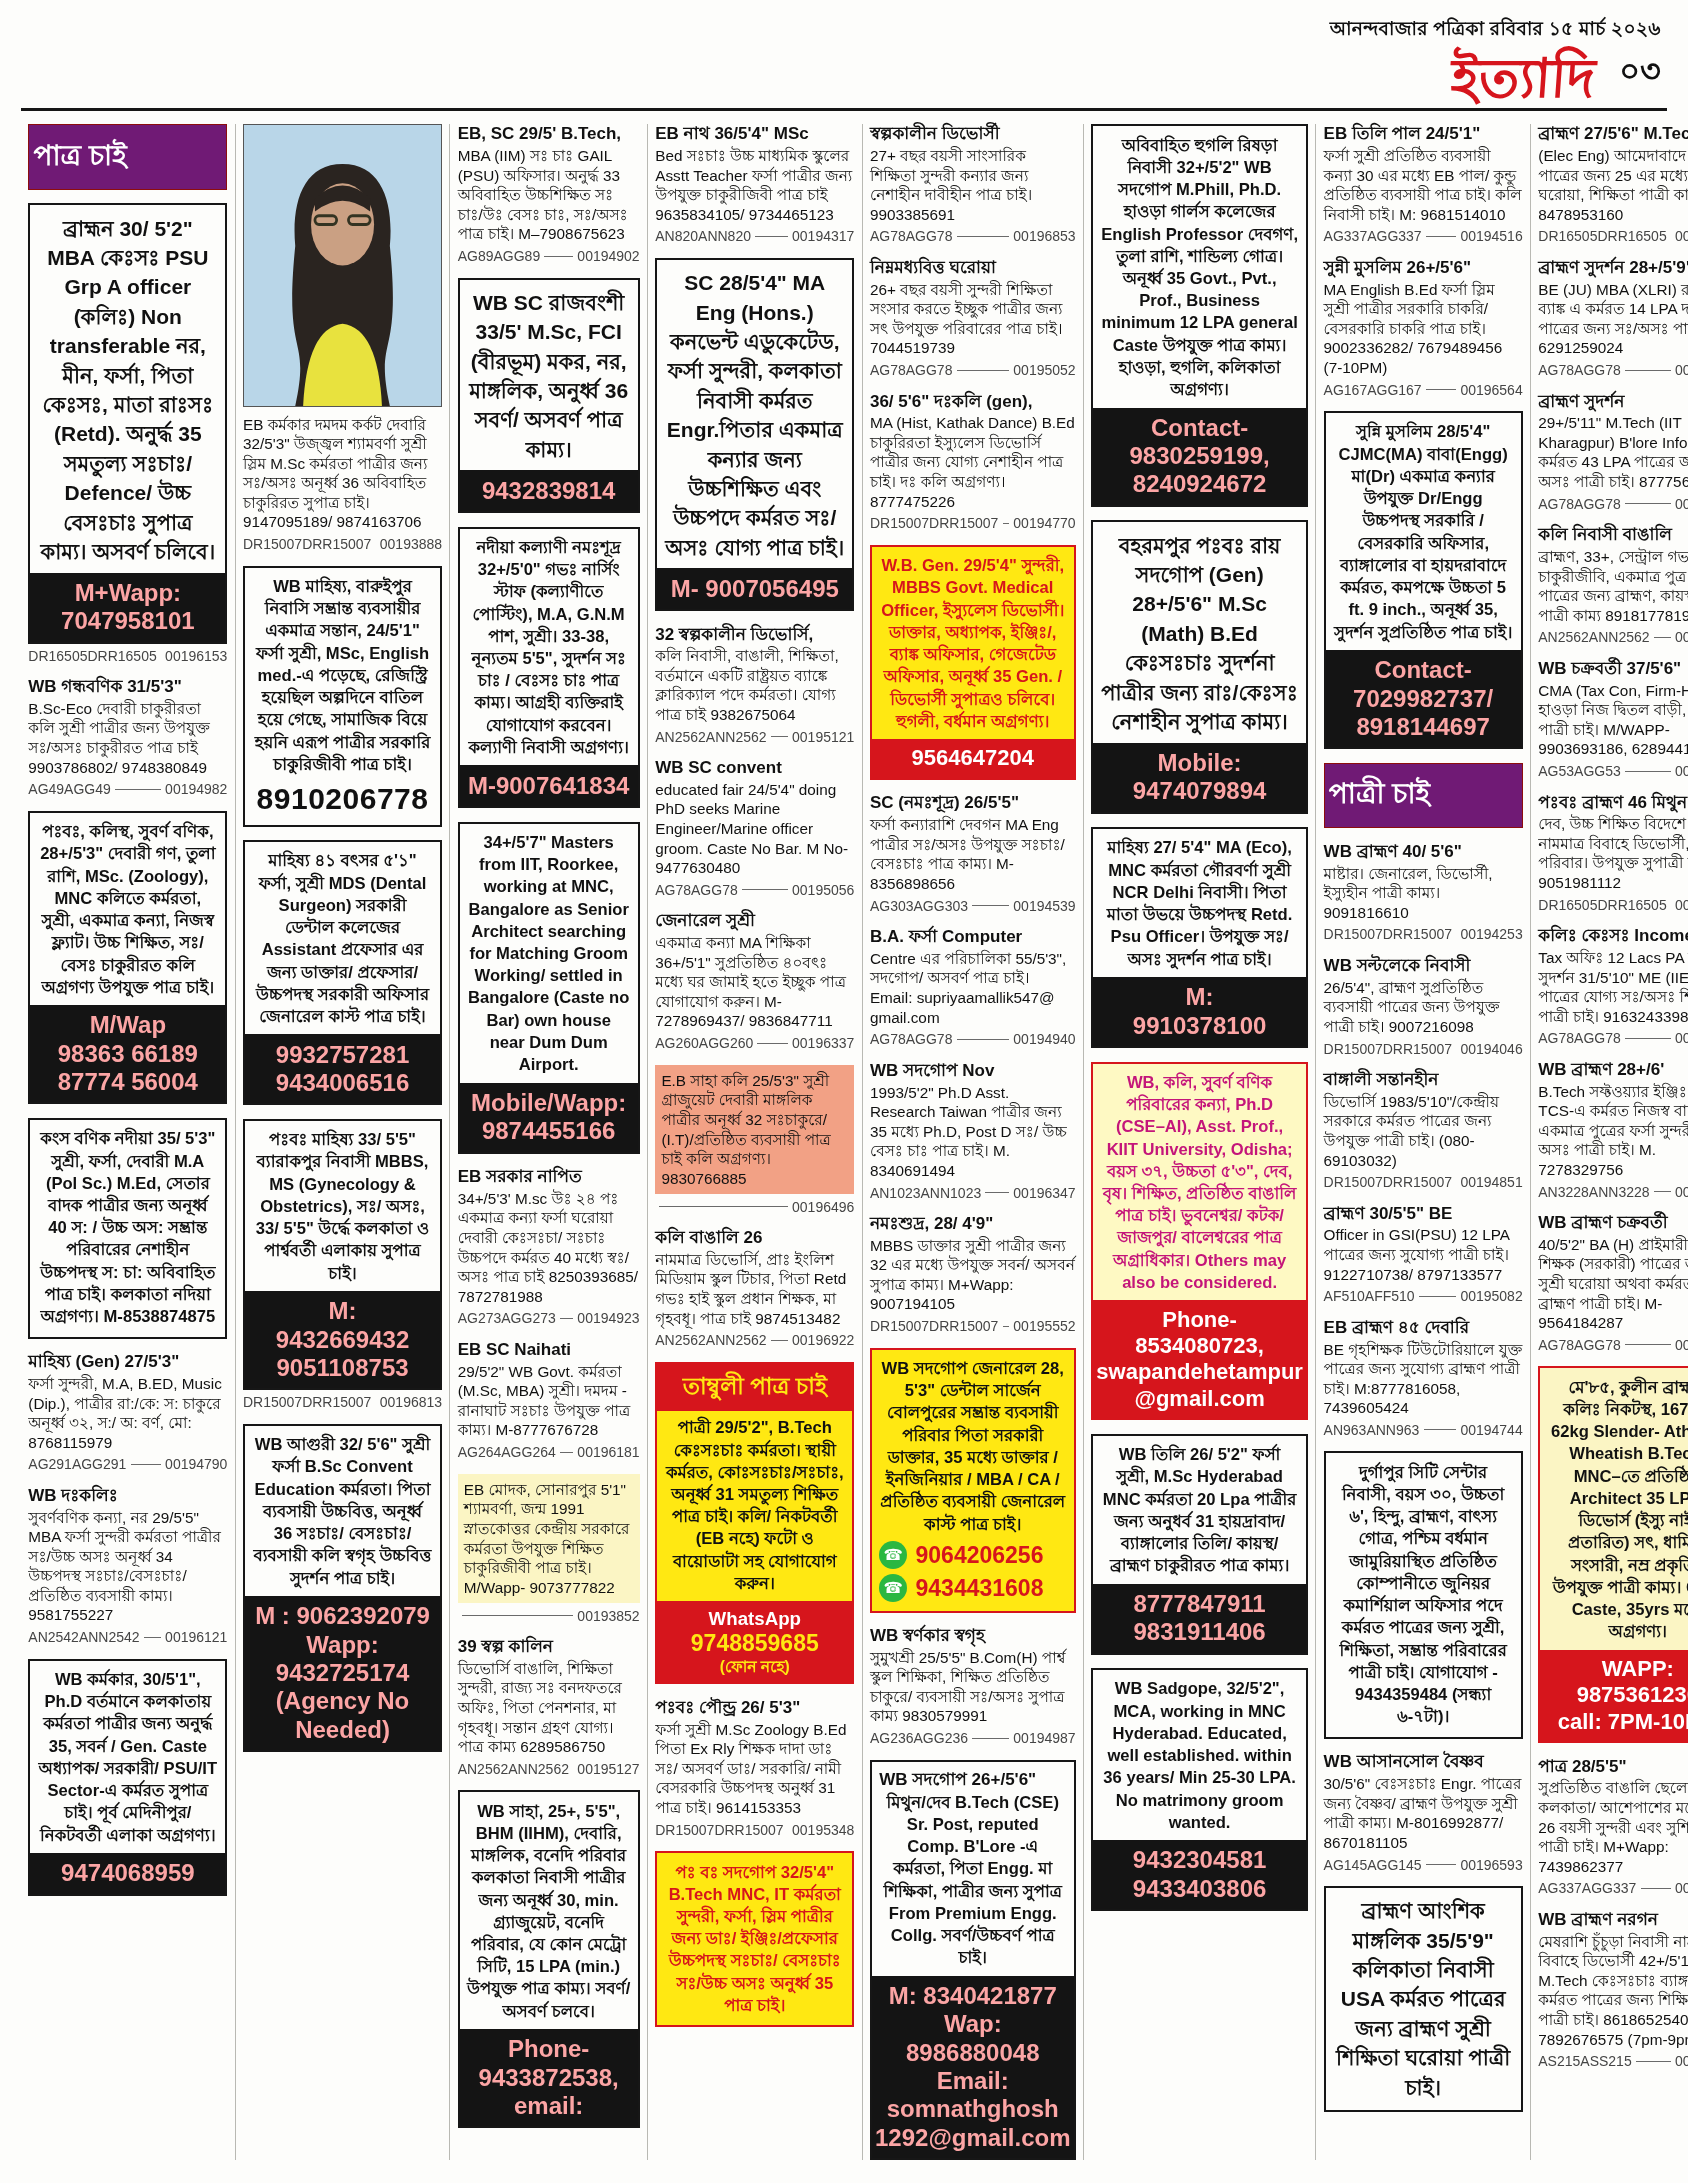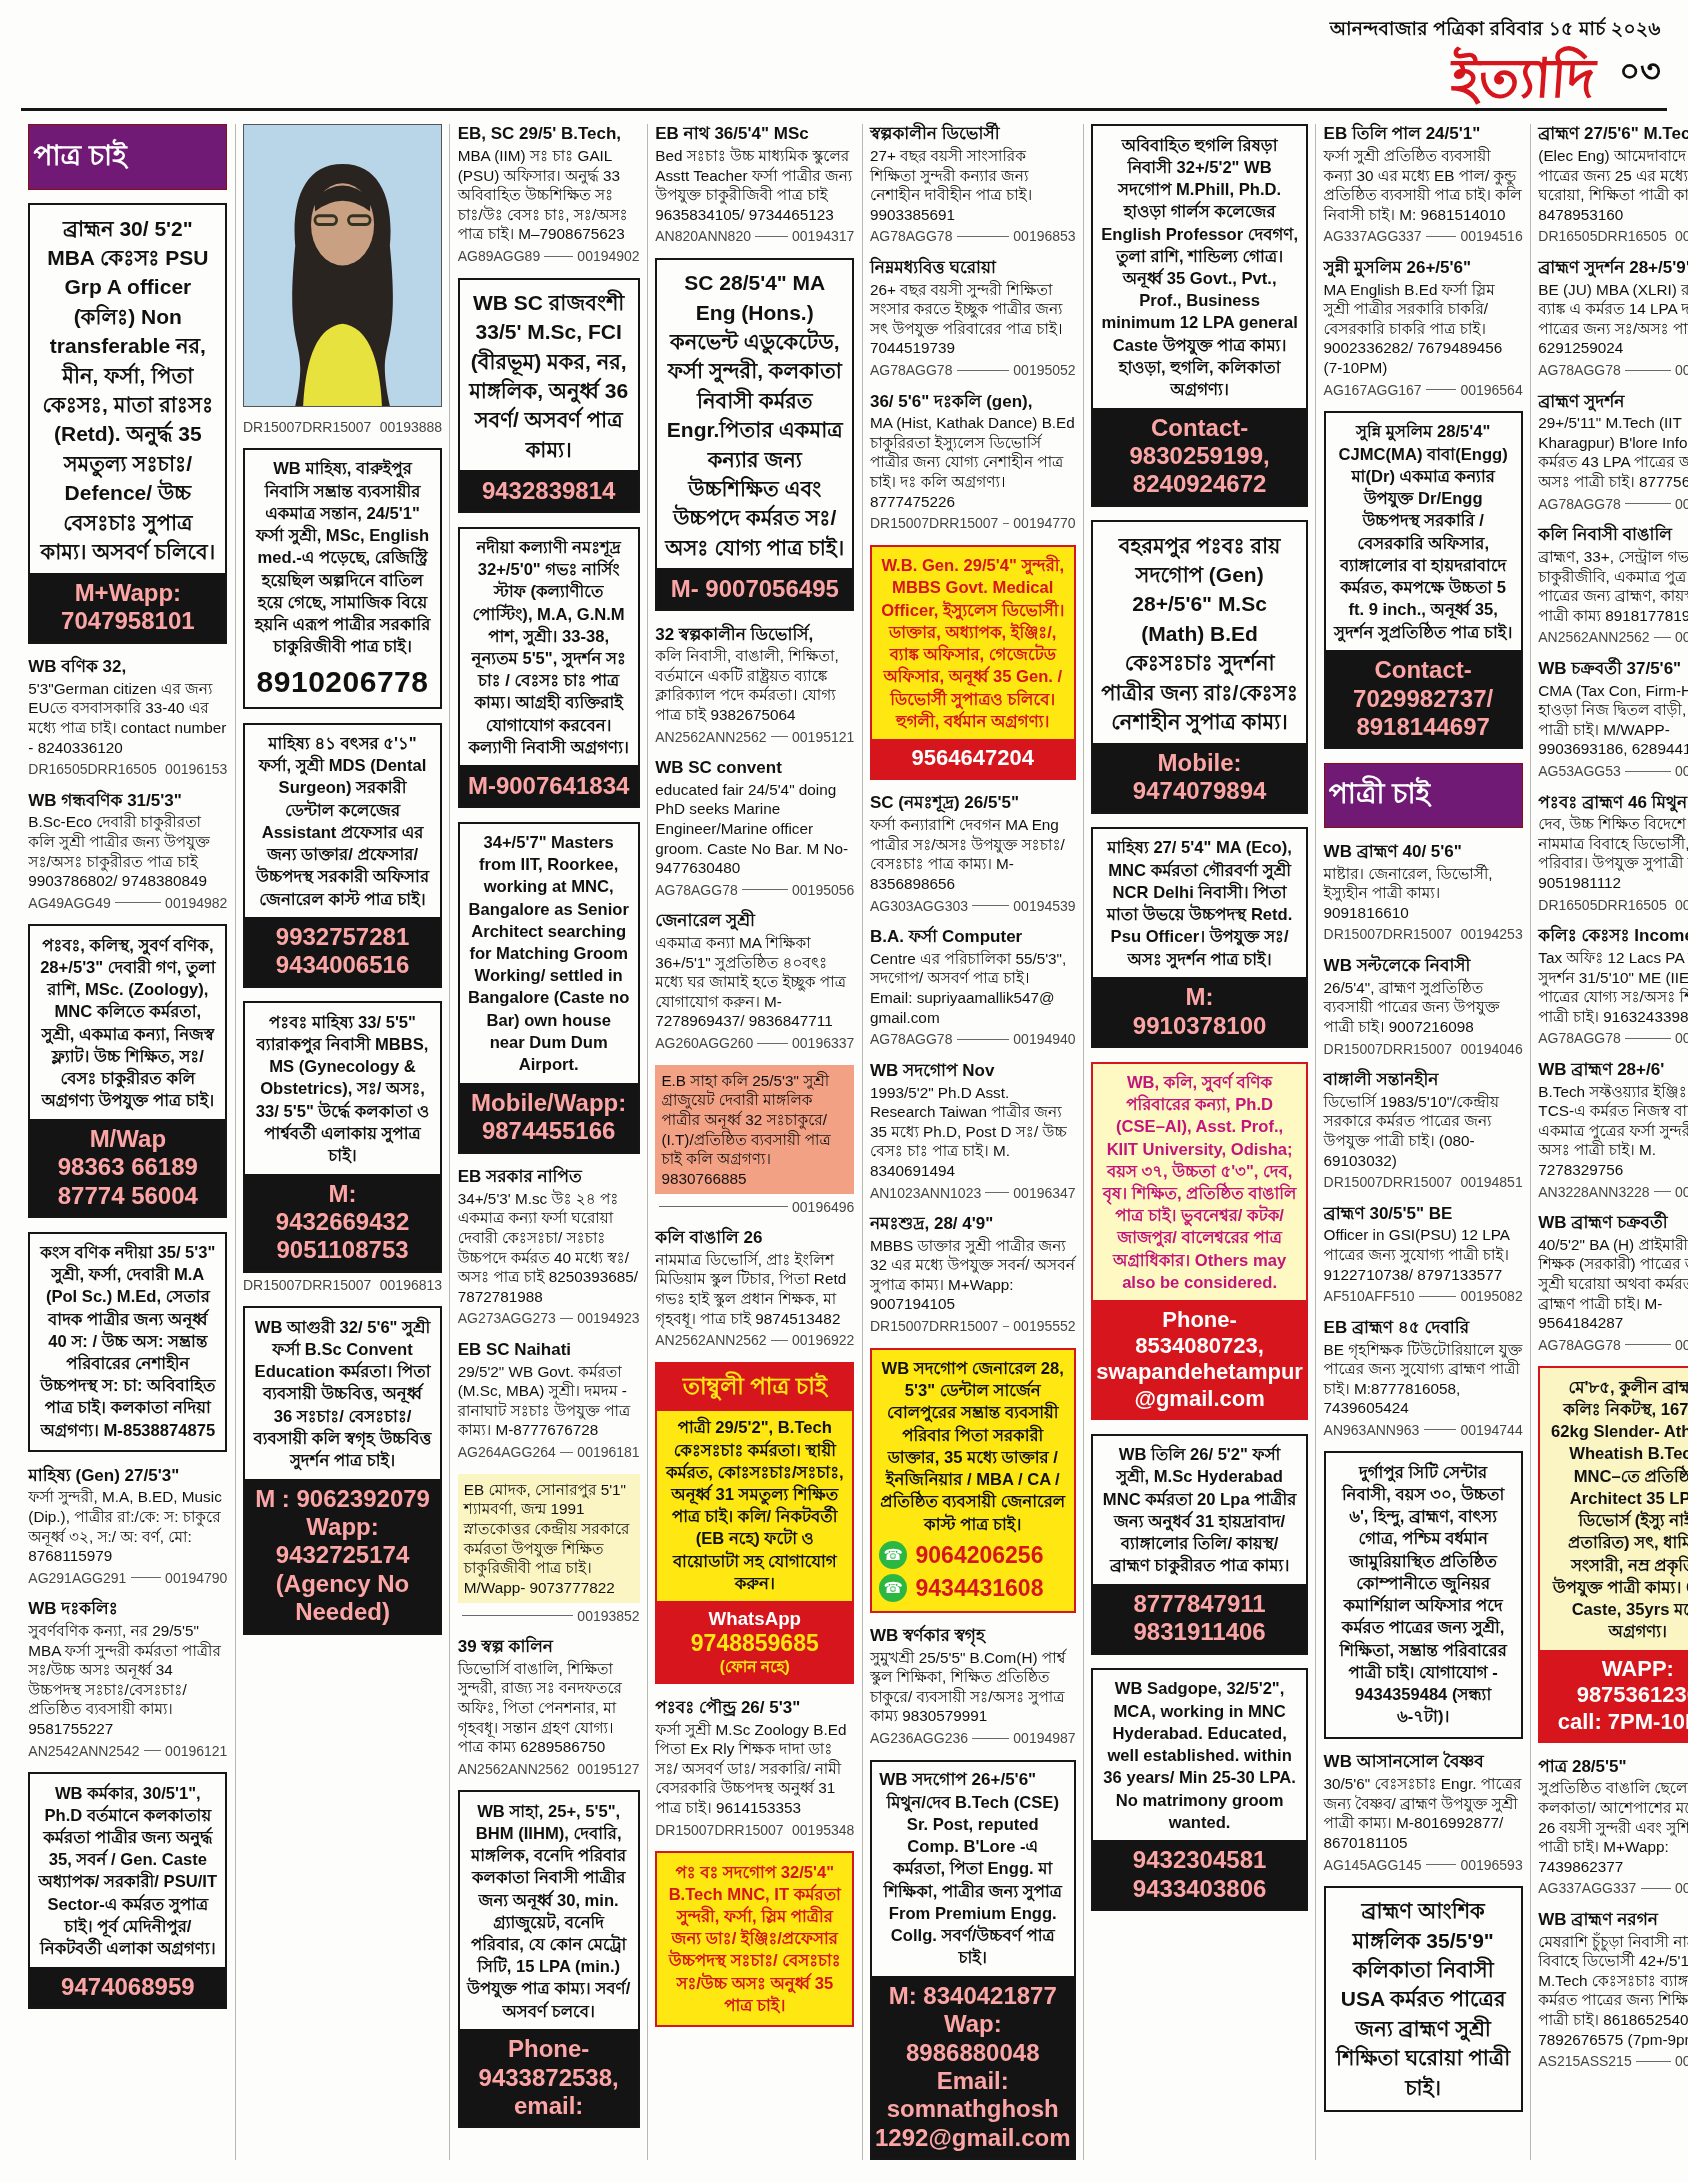--- a/index.html
+++ b/index.html
@@ -61,24 +61,20 @@
   <div class="grid" id="grid">
       <div class="col">
         <div class="ad hdr-red">পাত্র চাই</div>
         <div class="ad boxed lead">
           <div class="ad-body">ব্রাহ্মন 30/ 5'2" MBA কেঃসঃ PSU Grp A officer (কলিঃ) Non transferable নর, মীন, ফর্সা, পিতা কেঃসঃ, মাতা রাঃসঃ (Retd). অনুর্দ্ধ 35 সমতুল্য সঃচাঃ/ Defence/ উচ্চ বেসঃচাঃ সুপাত্র কাম্য। অসবর্ণ চলিবে।</div>
           <div class="tail k">
             <span class="t-line">M+Wapp:</span>
             <span class="t-line">7047958101</span>
           </div>
         </div>
-        <div class="ad plain">
-          <div class="ad-title">WB বণিক 32,</div>
-          <div class="ad-body">5'3"German citizen এর জন্য EUতে বসবাসকারি 33-40 এর মধ্যে পাত্র চাই। contact number - 8240336120</div>
-        </div>
         <div class="ref" style="margin-top: -9.4px;">
           <span>DR16505DRR16505</span>
           <span class="ref-line"></span>
           <span>00196153</span>
         </div>
         <div class="ad plain">
           <div class="ad-title">WB গন্ধবণিক 31/5'3"</div>
           <div class="ad-body">B.Sc-Eco দেবারী চাকুরীরতা কলি সুশ্রী পাত্রীর জন্য উপযুক্ত সঃ/অসঃ চাকুরীরত পাত্র চাই 9903786802/ 9748380849</div>
         </div>
         <div class="ref" style="margin-top: -9.4px;">
@@ -128,20 +124,21 @@
             <svg viewBox="0 0 100 130" preserveAspectRatio="none">
               <rect width="100" height="130" fill="#b9d6e8"></rect>
               <path d="M50 18 C30 18 24 36 26 56 C20 110 34 96 26 130 L74 130 C66 96 80 110 74 56 C76 36 70 18 50 18Z" fill="#2a2420"></path>
               <ellipse cx="50" cy="46" rx="16" ry="19" fill="#caa083"></ellipse>
               <path d="M36 40 Q50 30 64 40 L64 34 Q50 22 36 34Z" fill="#2a2420"></path>
               <path d="M30 130 Q32 94 50 92 Q68 94 70 130Z" fill="#e8e23e"></path>
               <rect x="36" y="42" width="11" height="4" rx="2" fill="none" stroke="#332" stroke-width="1.4"></rect>
               <rect x="53" y="42" width="11" height="4" rx="2" fill="none" stroke="#332" stroke-width="1.4"></rect>
             </svg>
           </div>
+          <div class="ad-body">EB কর্মকার দমদম কর্কট দেবারি 32/5'3" উজ্জ্বল শ্যামবর্ণা সুশ্রী স্লিম M.Sc কর্মরতা পাত্রীর জন্য সঃ/অসঃ অনূর্ধ্ব 36 অবিবাহিত চাকুরিরত সুপাত্র চাই। 9147095189/ 9874163706</div>
         </div>
         <div class="ref" style="margin-top: -9.4px;">
           <span>DR15007DRR15007</span>
           <span class="ref-line"></span>
           <span>00193888</span>
         </div>
         <div class="ad boxed">
           <div class="ad-body">WB মাহিষ্য, বারুইপুর নিবাসি সম্ভ্রান্ত ব্যবসায়ীর একমাত্র সন্তান, 24/5'1" ফর্সা সুশ্রী, MSc, English med.-এ পড়েছে, রেজিস্ট্রি হয়েছিল অল্পদিনে বাতিল হয়ে গেছে, সামাজিক বিয়ে হয়নি এরূপ পাত্রীর সরকারি চাকুরিজীবী পাত্র চাই।</div>
           <div class="tail pb">
             <span class="t-line">8910206778</span>

